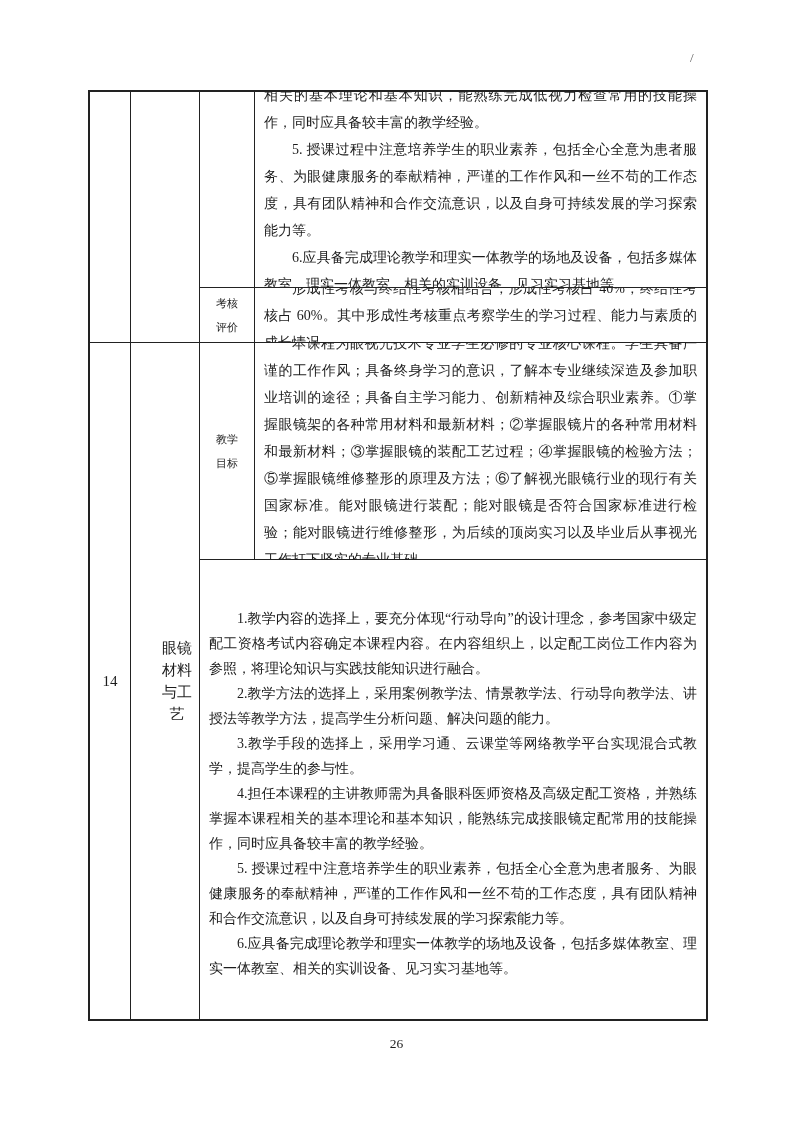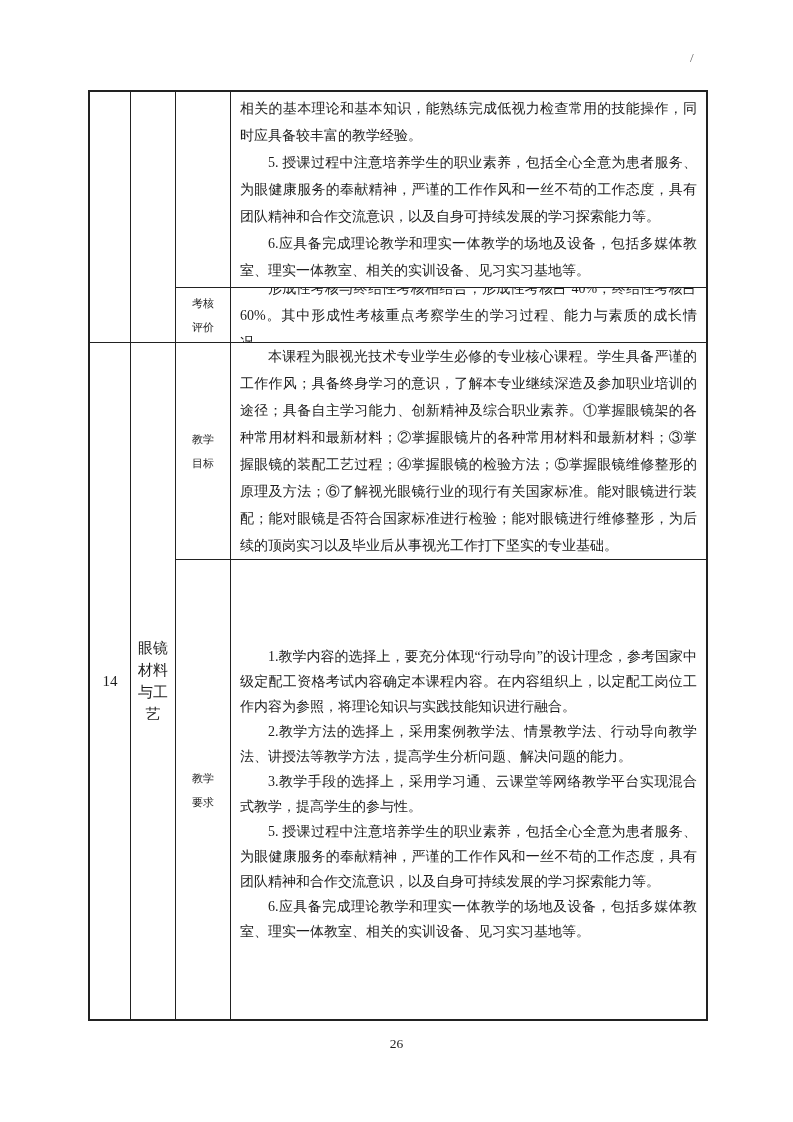--- a/index.html
+++ b/index.html
@@ -41,20 +41,21 @@
     font-size: 15px;
   }
   .col-course {
     width: 45px; flex: none;
     border-right: 1px solid #222;
     display: flex; align-items: center; justify-content: center;
     text-align: center;
     font-size: 15px; line-height: 22px;
     padding: 0 6px; box-sizing: border-box;
     word-break: break-all;
+    margin-left: 24px;
   }
   .subrows { flex: 1; display: flex; flex-direction: column; min-width: 0; }
   .subrow { display: flex; flex-direction: row; min-height: 0; }
   .subrow + .subrow { border-top: 1px solid #222; }
   .sr-a    { flex: 1; }
   .sr-exam { height: 54px;  flex: none; }
   .sr-goal { height: 216px; flex: none; }
   .sr-main { height: 57px;  flex: none; }
   .sr-req  { flex: 1; }
   .col-label {
@@ -118,25 +119,25 @@
       <div class="col-index">14</div>
       <div class="col-course">眼镜材料与工艺</div>
       <div class="subrows">
         <div class="subrow sr-goal">
           <div class="col-label">教学目标</div>
           <div class="col-content">
             <p>本课程为眼视光技术专业学生必修的专业核心课程。学生具备严谨的工作作风；具备终身学习的意识，了解本专业继续深造及参加职业培训的途径；具备自主学习能力、创新精神及综合职业素养。①掌握眼镜架的各种常用材料和最新材料；②掌握眼镜片的各种常用材料和最新材料；③掌握眼镜的装配工艺过程；④掌握眼镜的检验方法；⑤掌握眼镜维修整形的原理及方法；⑥了解视光眼镜行业的现行有关国家标准。能对眼镜进行装配；能对眼镜是否符合国家标准进行检验；能对眼镜进行维修整形，为后续的顶岗实习以及毕业后从事视光工作打下坚实的专业基础。</p>
           </div>
         </div>
         <div class="subrow sr-req">
-          <div class="col-label">教学要求</div>
           <div class="col-content">
             <p>1.教学内容的选择上，要充分体现“行动导向”的设计理念，参考国家中级定配工资格考试内容确定本课程内容。在内容组织上，以定配工岗位工作内容为参照，将理论知识与实践技能知识进行融合。</p>
             <p>2.教学方法的选择上，采用案例教学法、情景教学法、行动导向教学法、讲授法等教学方法，提高学生分析问题、解决问题的能力。</p>
             <p>3.教学手段的选择上，采用学习通、云课堂等网络教学平台实现混合式教学，提高学生的参与性。</p>
+            <p>4.担任本课程的主讲教师需为具备眼科医师资格及高级定配工资格，并熟练掌握本课程相关的基本理论和基本知识，能熟练完成接眼镜定配常用的技能操作，同时应具备较丰富的教学经验。</p>
             <p>5. 授课过程中注意培养学生的职业素养，包括全心全意为患者服务、为眼健康服务的奉献精神，严谨的工作作风和一丝不苟的工作态度，具有团队精神和合作交流意识，以及自身可持续发展的学习探索能力等。</p>
             <p>6.应具备完成理论教学和理实一体教学的场地及设备，包括多媒体教室、理实一体教室、相关的实训设备、见习实习基地等。</p>
           </div>
         </div>
       </div>
     </div>
 
   </div>
 
   <div class="page-number">26</div>

